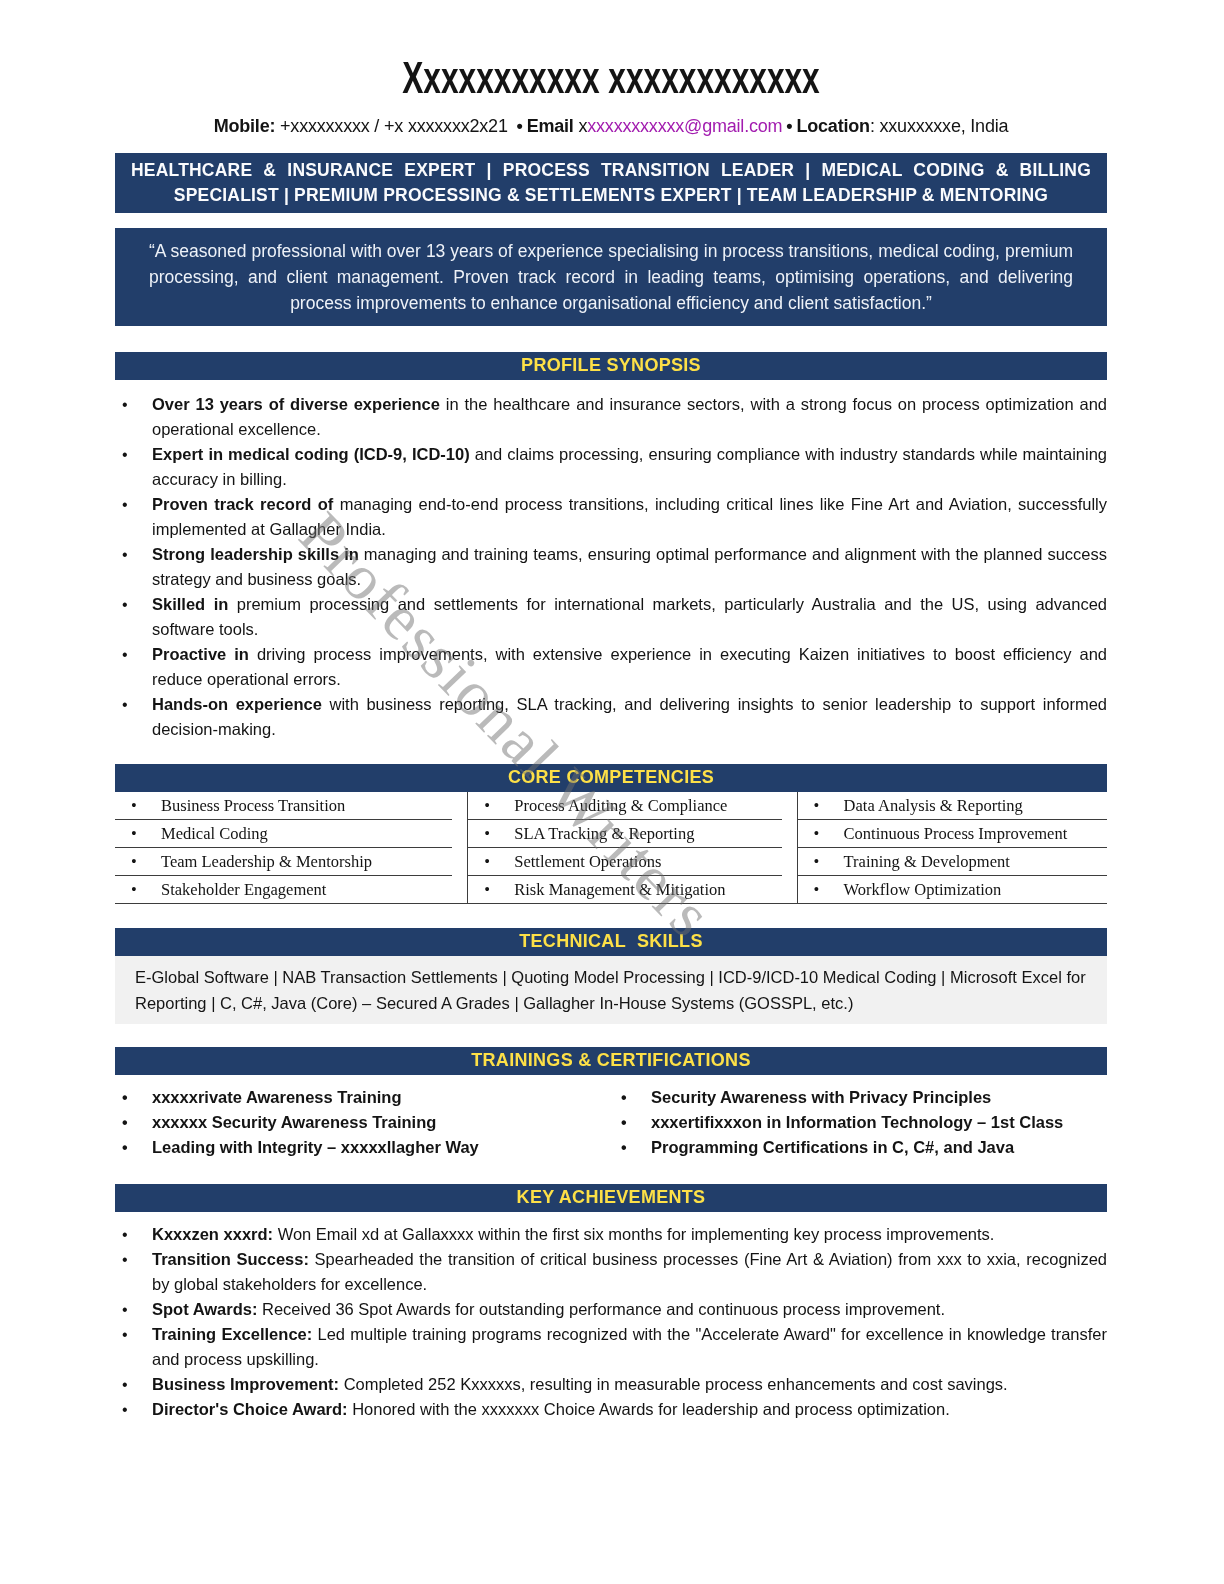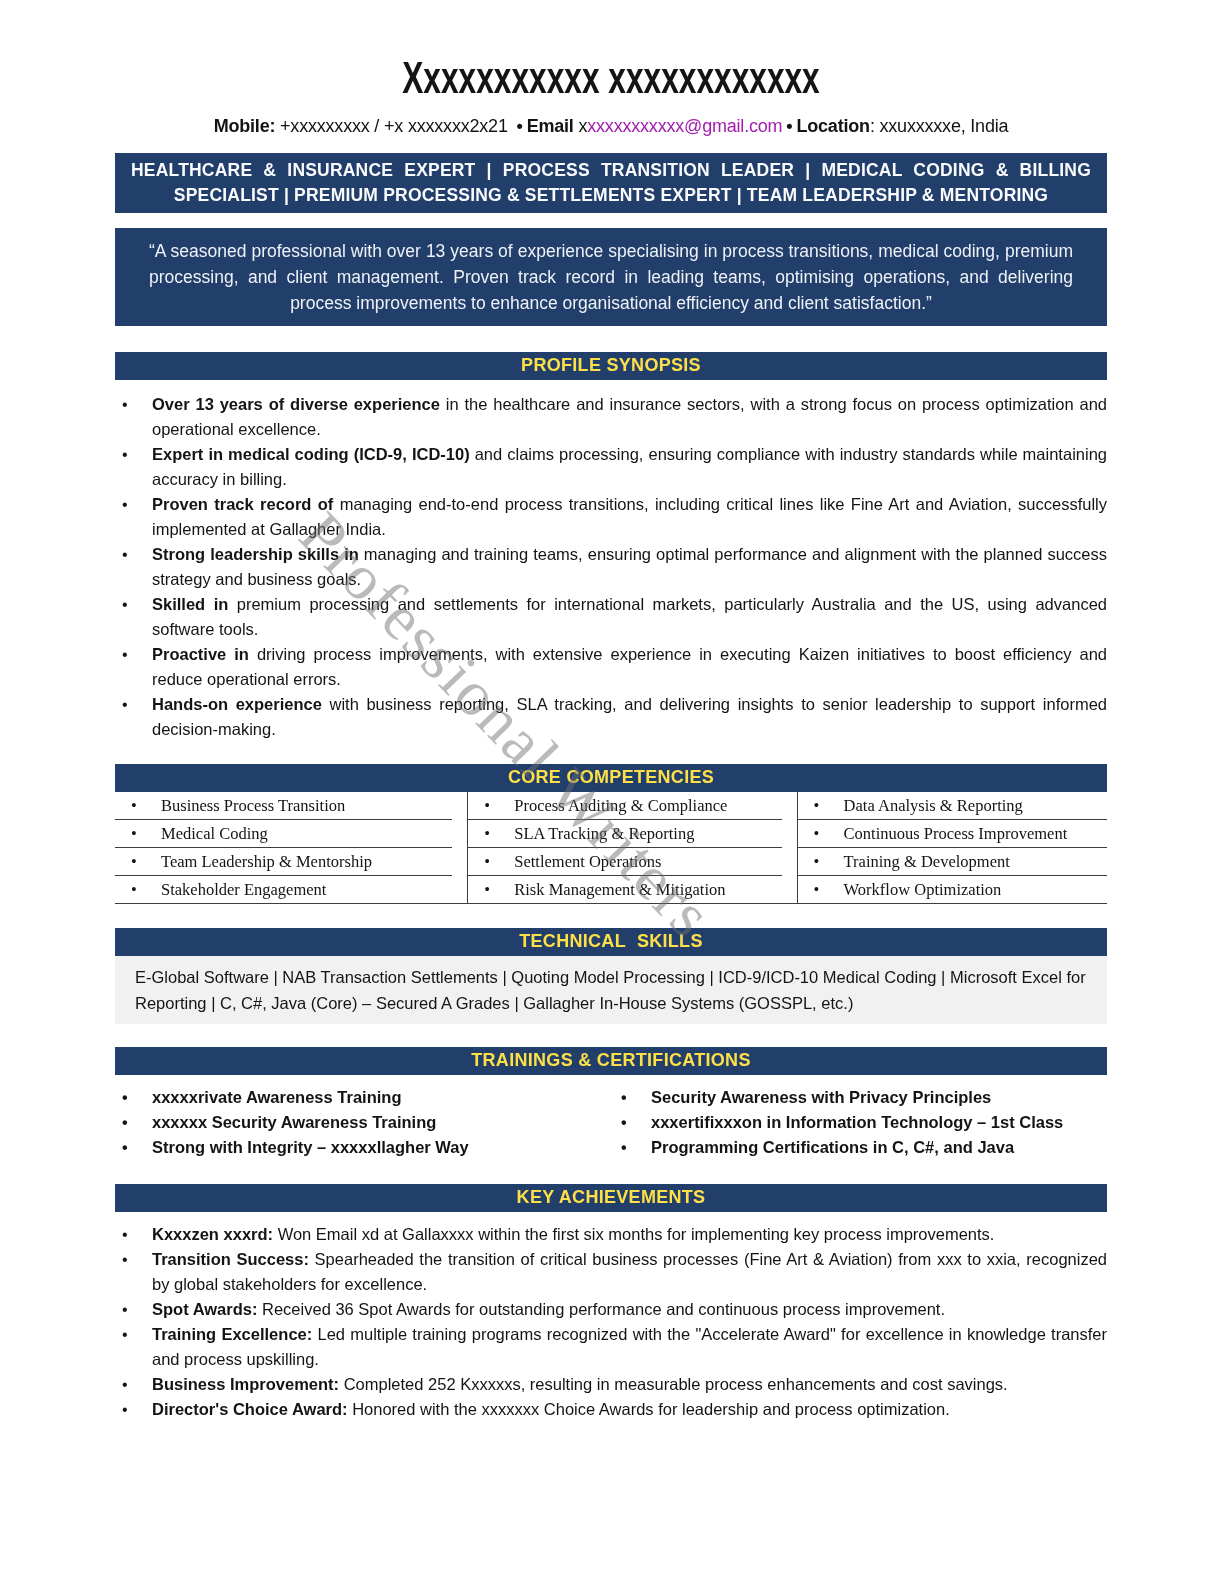--- a/index.html
+++ b/index.html
@@ -213,21 +213,21 @@
       <div class="bar bar-technical">TECHNICAL SKILLS</div>
       <div class="tech-body">E-Global Software | NAB Transaction Settlements | Quoting Model Processing | ICD-9/ICD-10 Medical Coding | Microsoft Excel for Reporting | C, C#, Java (Core) – Secured A Grades | Gallagher In-House Systems (GOSSPL, etc.)</div>
     </div>
 
     <div class="section-train">
       <div class="bar">TRAININGS &amp; CERTIFICATIONS</div>
       <div class="train-grid">
         <div class="train-col">
           <div class="li">xxxxxrivate Awareness Training</div>
           <div class="li">xxxxxx Security Awareness Training</div>
-          <div class="li">Strong with Integrity – xxxxxllagher Way</div>
+          <div class="li">Leading with Integrity – xxxxxllagher Way</div>
         </div>
         <div class="train-col">
           <div class="li">Security Awareness with Privacy Principles</div>
           <div class="li">xxxertifixxxon in Information Technology – 1st Class</div>
           <div class="li">Programming Certifications in C, C#, and Java</div>
         </div>
       </div>
     </div>
 
     <div class="section-achieve">

